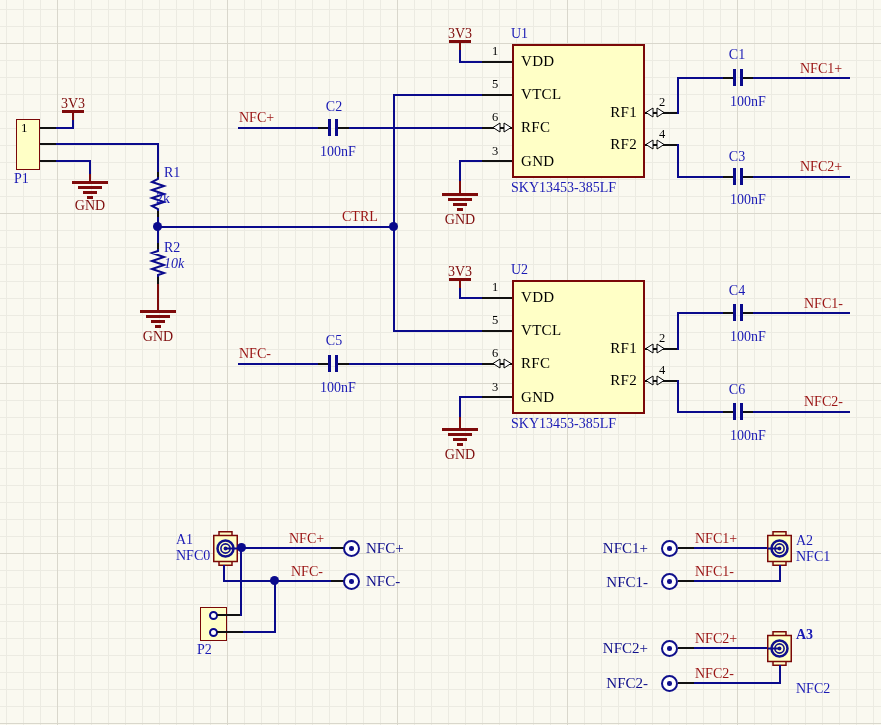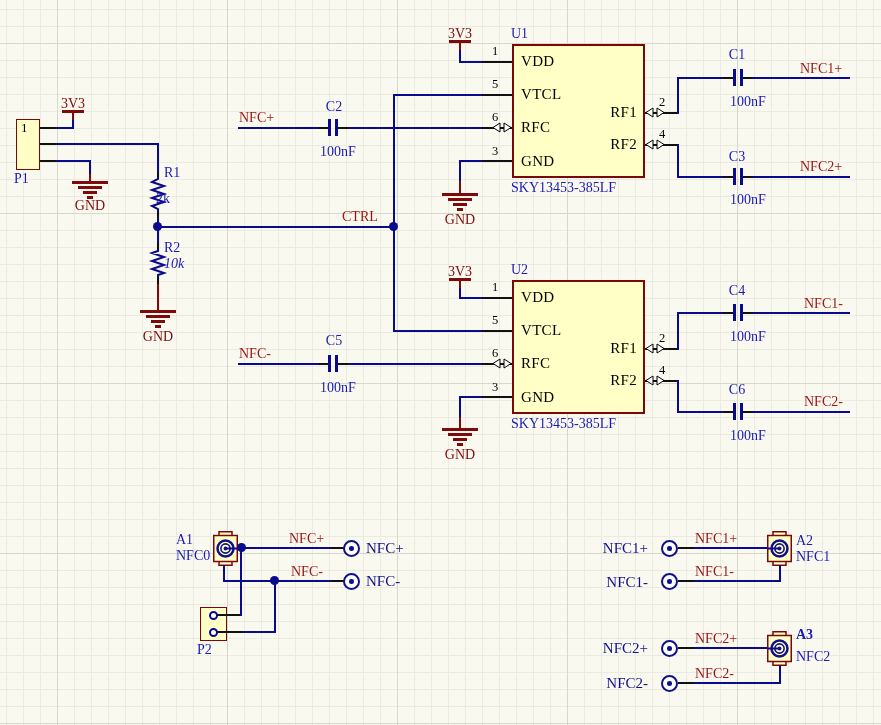--- a/index.html
+++ b/index.html
@@ -349,21 +349,21 @@
   <svg style="left:767px;top:631px;" width="25" height="35">
     <rect x="6" y="0.75" width="13" height="5" fill="#ffffc6" stroke="#7a0808" stroke-width="1.5"></rect>
     <rect x="6" y="29.25" width="13" height="5" fill="#ffffc6" stroke="#7a0808" stroke-width="1.5"></rect>
     <rect x="0.75" y="4.5" width="23.5" height="26" fill="#ffffc6" stroke="#7a0808" stroke-width="1.5"></rect>
     <line x1="1" y1="17.5" x2="12.5" y2="17.5" stroke="#0a0a8c" stroke-width="2"></line>
     <circle cx="12.5" cy="17.5" r="8" fill="none" stroke="#10108c" stroke-width="2.5"></circle>
     <circle cx="12.5" cy="17.5" r="4.6" fill="none" stroke="#10108c" stroke-width="1.6"></circle>
     <circle cx="12.5" cy="17.5" r="1.9" fill="#10108c"></circle>
   </svg>
   <span class="t des" style="left:796px;top:627px;font-weight:bold;">A3</span>
-  <span class="t des" style="left:796px;top:649px;">NFC2</span>
+  <span class="t des" style="left:796px;top:681px;">NFC2</span>
 
   <span class="t portlbl rt" style="left:598px;top:675px;width:50px;">NFC2-</span>
   <div class="portring" style="left:661px;top:675px;">
       <i></i>
     </div>
   <div class="ph" style="left:678px;top:682px;width:16px;"></div>
   <span class="t net" style="left:695px;top:666px;">NFC2-</span>
   <div class="wh" style="left:694px;top:682px;width:87px;"></div>
   <div class="wv" style="left:779px;top:665px;height:19px;"></div>
 

